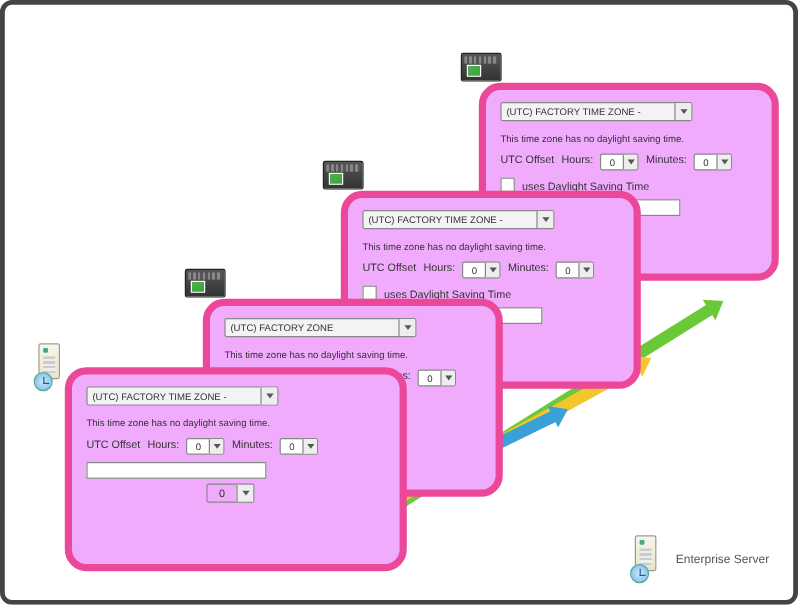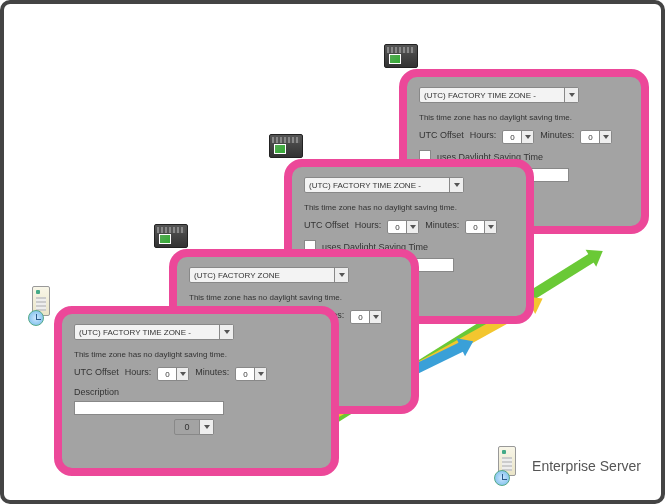--- a/index.html
+++ b/index.html
@@ -13,23 +13,23 @@
     width: 665px;
     height: 504px;
     border: 4px solid #444;
     border-radius: 10px;
     position: relative;
     background: #fff;
     overflow: hidden;
   }
   .panel {
     position: absolute;
-    border: 8px solid #ec4899;
+    border: 6px solid #ec4899;
     border-radius: 18px;
-    background: #a3a3a3;
+    background: #f0abfc;
     padding: 10px 12px 12px 12px;
   }
   .tz-select {
     display: inline-flex;
     align-items: center;
     border: 1px solid #888;
     border-radius: 2px;
     background: #f3f3f3;
     width: 160px;
     height: 16px;
@@ -140,21 +140,21 @@
   }
 
   
   .legend {
     position:absolute;
     bottom: 14px;
     right: 20px;
     display:flex;
     gap: 40px;
     align-items: center;
-    font-size: 14px;
+    font-size: 10px;
     color:#555;
     flex-direction:column;
   }
   .legend .item { display:flex; align-items:center; gap:8px; }
 
   
   .server-icon {
     width: 30px; height: 40px;
     position: relative;
   }
@@ -348,21 +348,20 @@
       <span class="numsel">
           <span class="val">0</span>
           <span class="arrow"></span>
         </span>
       <span>Minutes:</span>
       <span class="numsel">
           <span class="val">0</span>
           <span class="arrow"></span>
         </span>
     </div>
-    <div style="margin-bottom:4px;">Description</div>
     <div class="desc-input"></div>
     <div class="bignum" style="margin-left:100px;">
         <span class="val">0</span>
         <span class="arrow"></span>
       </div>
   </div>
 
   <div style="position:absolute; left:24px; top:282px;">
     <div class="server-icon">
         <div class="tower"></div>

